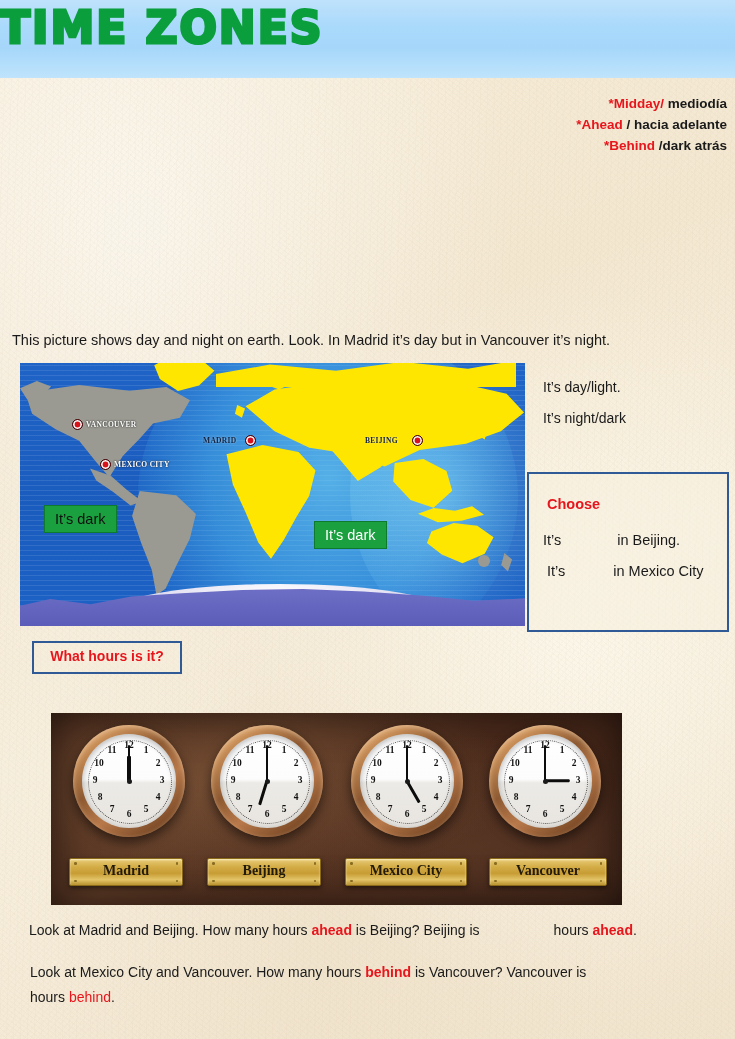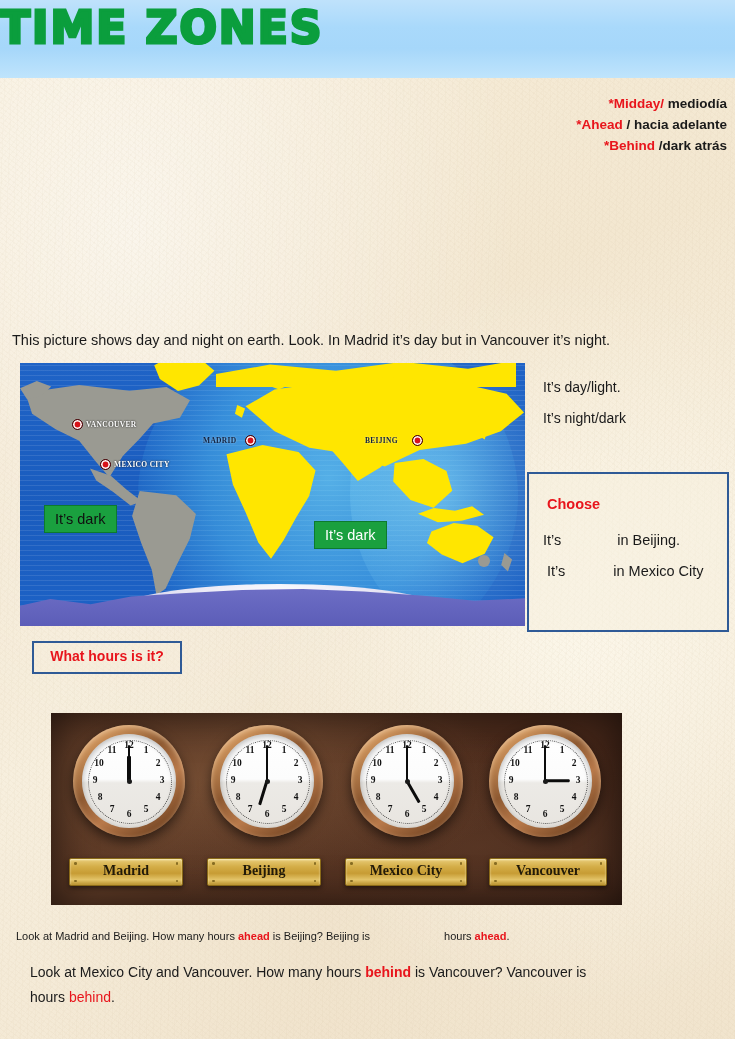--- a/index.html
+++ b/index.html
@@ -181,21 +181,21 @@
     border:1px solid #8a6a18;border-radius:2px;
     box-shadow:0 2px 5px rgba(0,0,0,.5), inset 0 1px 2px rgba(255,248,210,.8);
   }
   .plate span{
     position:absolute;left:0;top:4px;width:100%;text-align:center;
     font-family:"Liberation Serif", serif;font-size:14px;font-weight:bold;color:#221a08;
   }
   .screw{position:absolute;width:2.5px;height:2.5px;border-radius:50%;background:rgba(120,95,25,.85);}
 
   
-  .q1{position:absolute;left:16px;top:922px;width:700px;font-size:11px;color:#1a1a1a;margin-top:8px;}
+  .q1{position:absolute;left:29px;top:922px;width:700px;font-size:14px;color:#1a1a1a;}
   .q2{position:absolute;left:30px;top:960px;width:700px;font-size:14px;color:#1a1a1a;line-height:25px;}
   .rd{color:#e8151c;}
   .bold-rd{color:#e8151c;font-weight:bold;}
   .gap-lg{display:inline-block;width:74px;}
 </style>
 </head>
 <body>
 
 <div class="paper-bg"></div>
 

